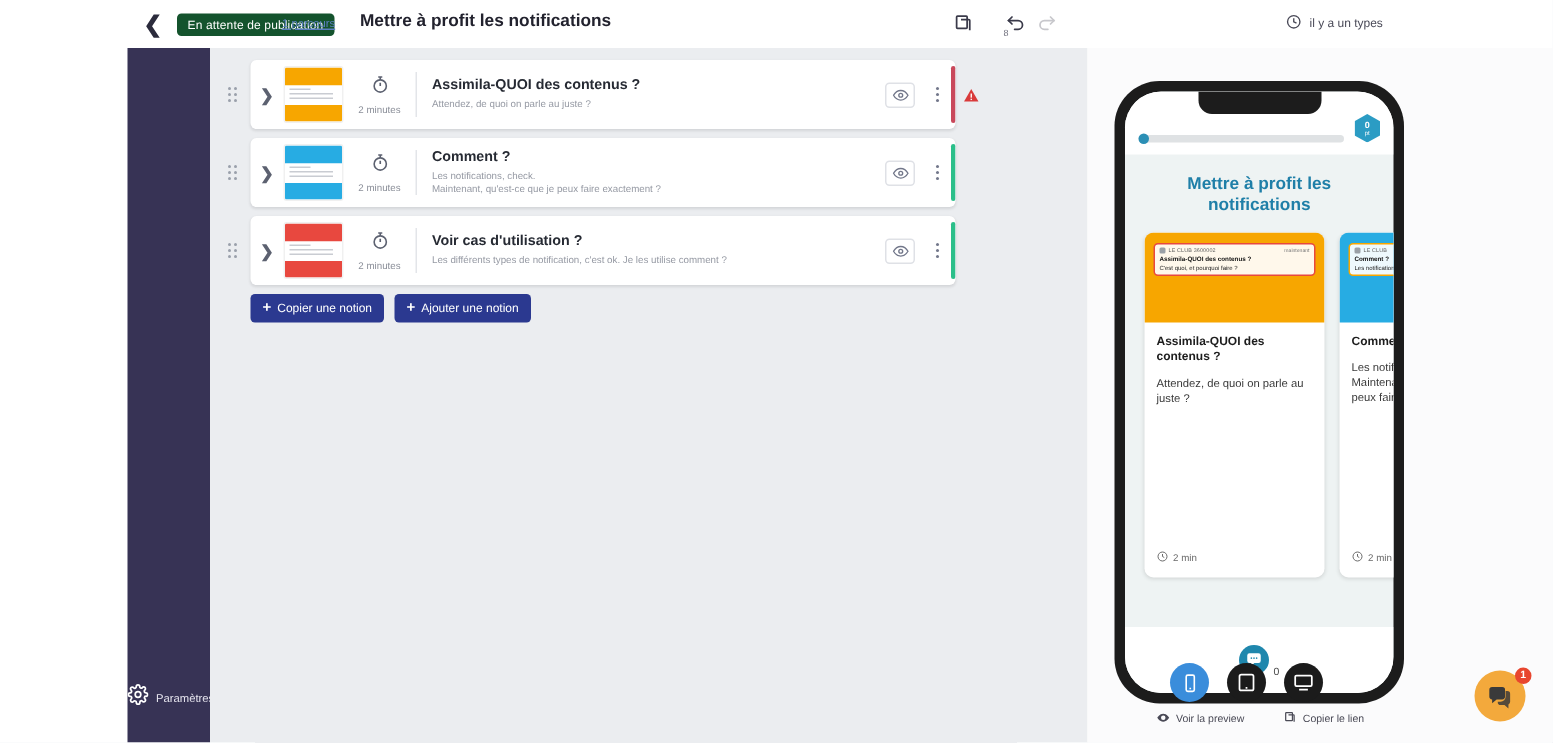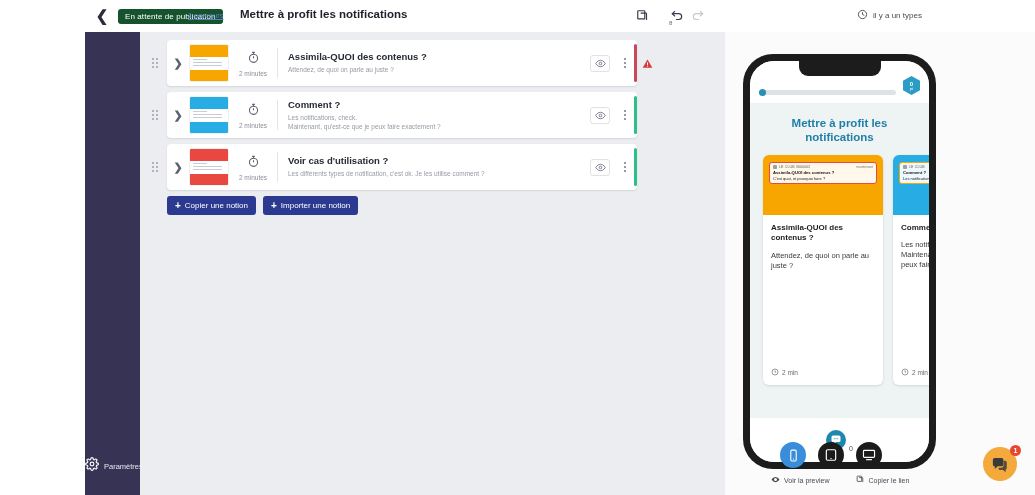--- a/index.html
+++ b/index.html
@@ -487,21 +487,21 @@
         <div class="warn"></div>
       </div>
 
       <div class="actions">
         <div class="act-btn">
           <span class="plus">+</span>
           <span>Copier une notion</span>
         </div>
         <div class="act-btn">
           <span class="plus">+</span>
-          <span>Importer une notion</span>
+          <span>Ajouter une notion</span>
         </div>
       </div>
     </div>
 
   </div>
 
   <div class="preview">
     <div class="phone">
       <div class="screen">
         <div class="notch"></div>

